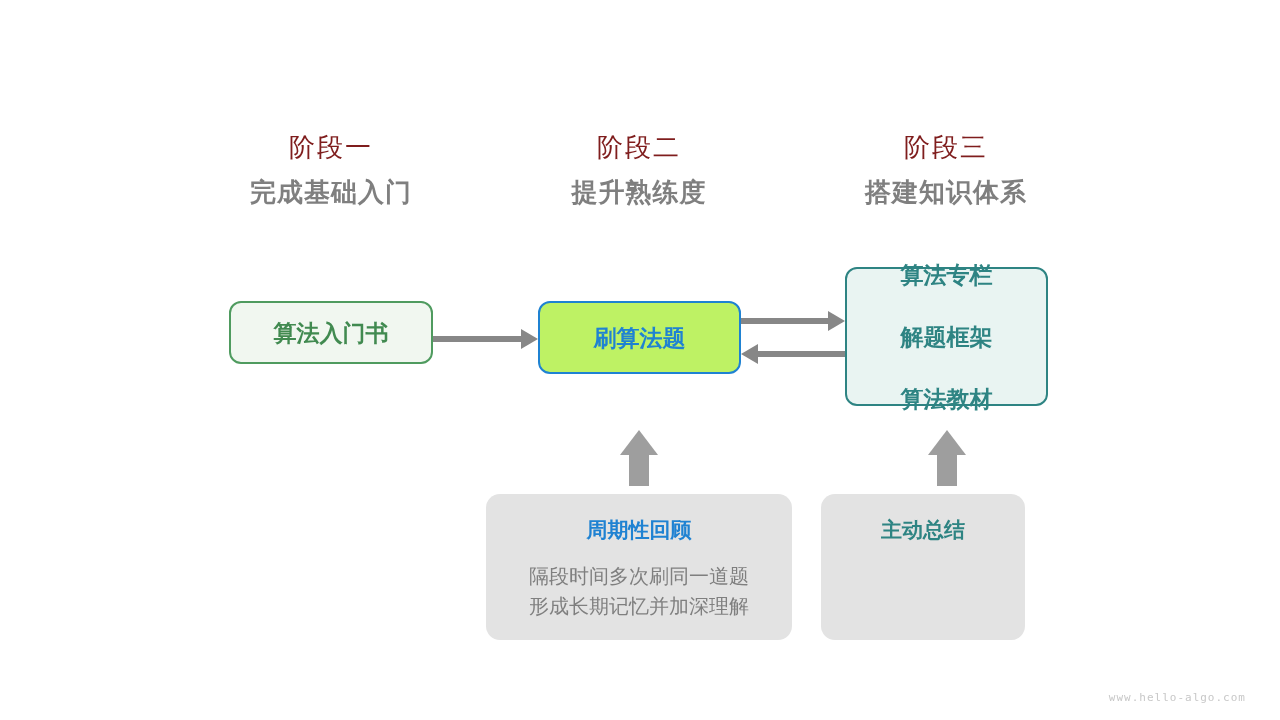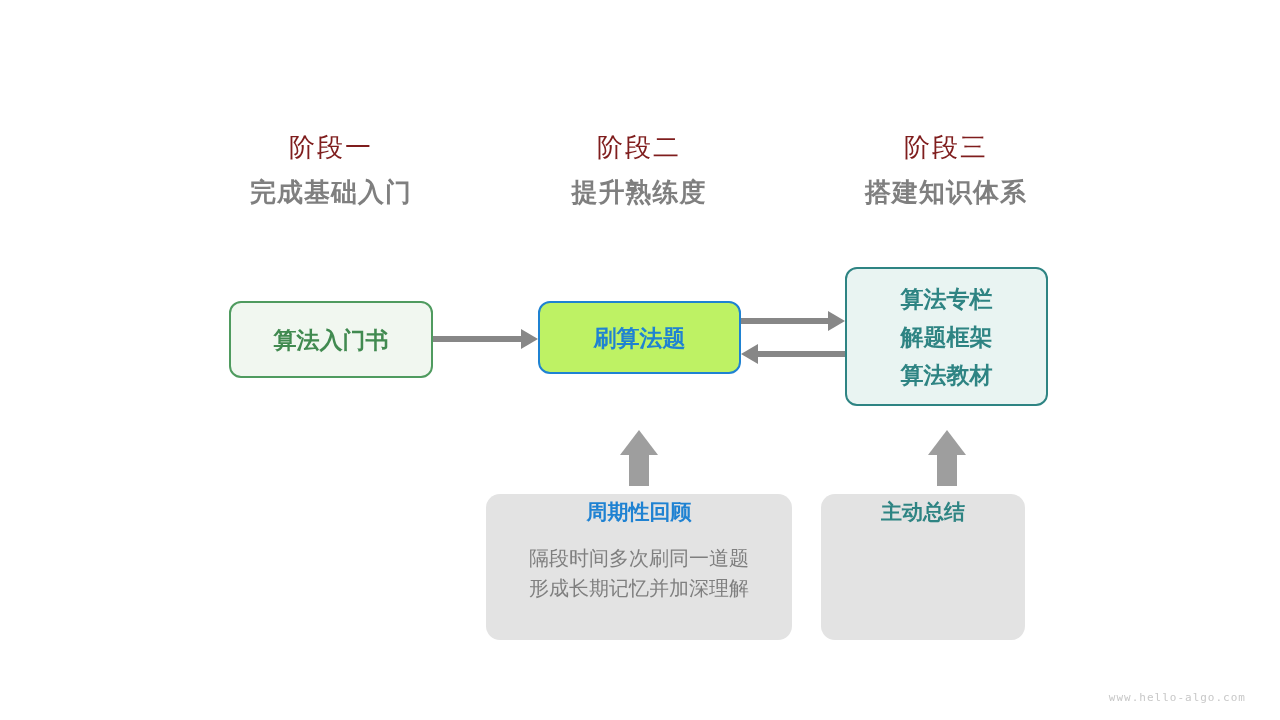--- a/index.html
+++ b/index.html
@@ -48,25 +48,26 @@
     box-sizing: border-box;
     border-radius: 12px;
     border-width: 2px;
     border-style: solid;
     display: flex;
     flex-direction: column;
     align-items: center;
     justify-content: center;
     font-weight: bold;
     text-align: center;
+    gap: 24px;
   }
   .node-line { line-height: 38px; white-space: nowrap; }
 
   #node-book {
-    left: 229px; top: 301px; width: 204px; height: 77px;
+    left: 229px; top: 301px; width: 204px; height: 63px;
     border-color: #4f9b5f;
     background: #f1f7f0;
     color: #418a50;
     font-size: 23px;
   }
   #node-practice {
     left: 538px; top: 301px; width: 203px; height: 73px;
     border-color: #1f82d2;
     background: #bef264;
     color: #1f82d2;
@@ -91,21 +92,21 @@
     align-items: center;
     text-align: center;
   }
   #card-review { left: 486px; top: 494px; width: 306px; height: 146px; }
   #card-summary { left: 821px; top: 494px; width: 204px; height: 146px; }
 
   .card-title {
     font-size: 21px;
     font-weight: bold;
     line-height: 28px;
-    margin-top: 4px;
+    margin-top: 22px;
   }
   #card-review .card-title { color: #1f82d2; }
   #card-summary .card-title { color: #2e8483; }
   .card-body {
     font-size: 20px;
     color: #7f7f7f;
     line-height: 30px;
     margin-top: 17px;
   }
   .card-body span { display: block; white-space: nowrap; }

